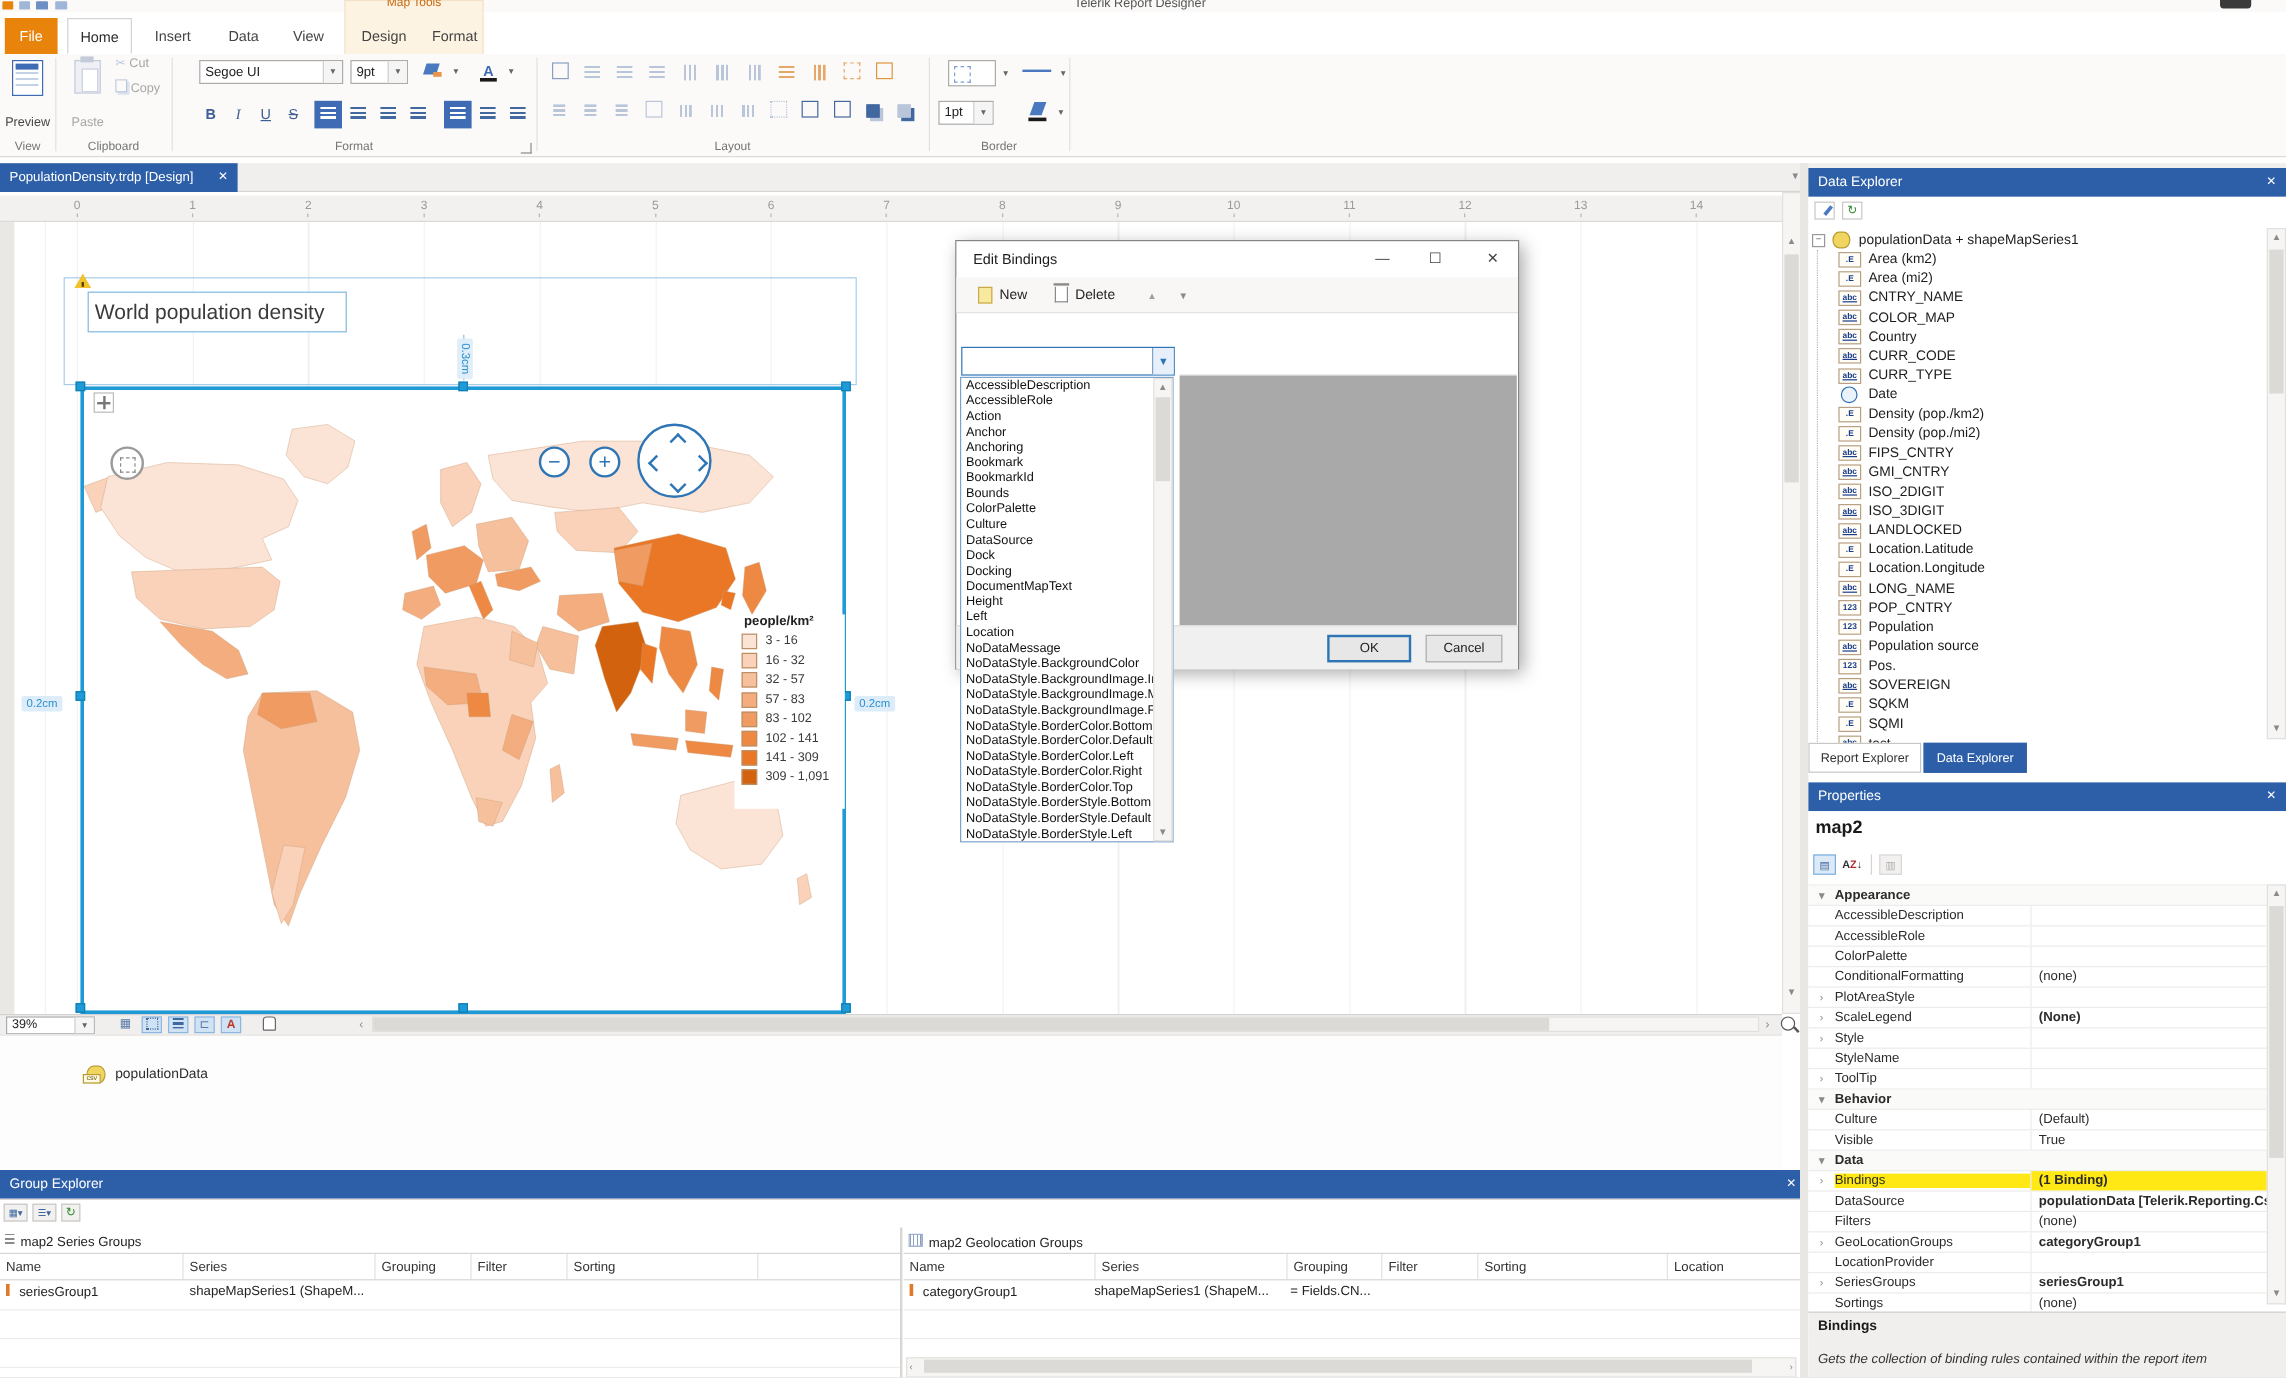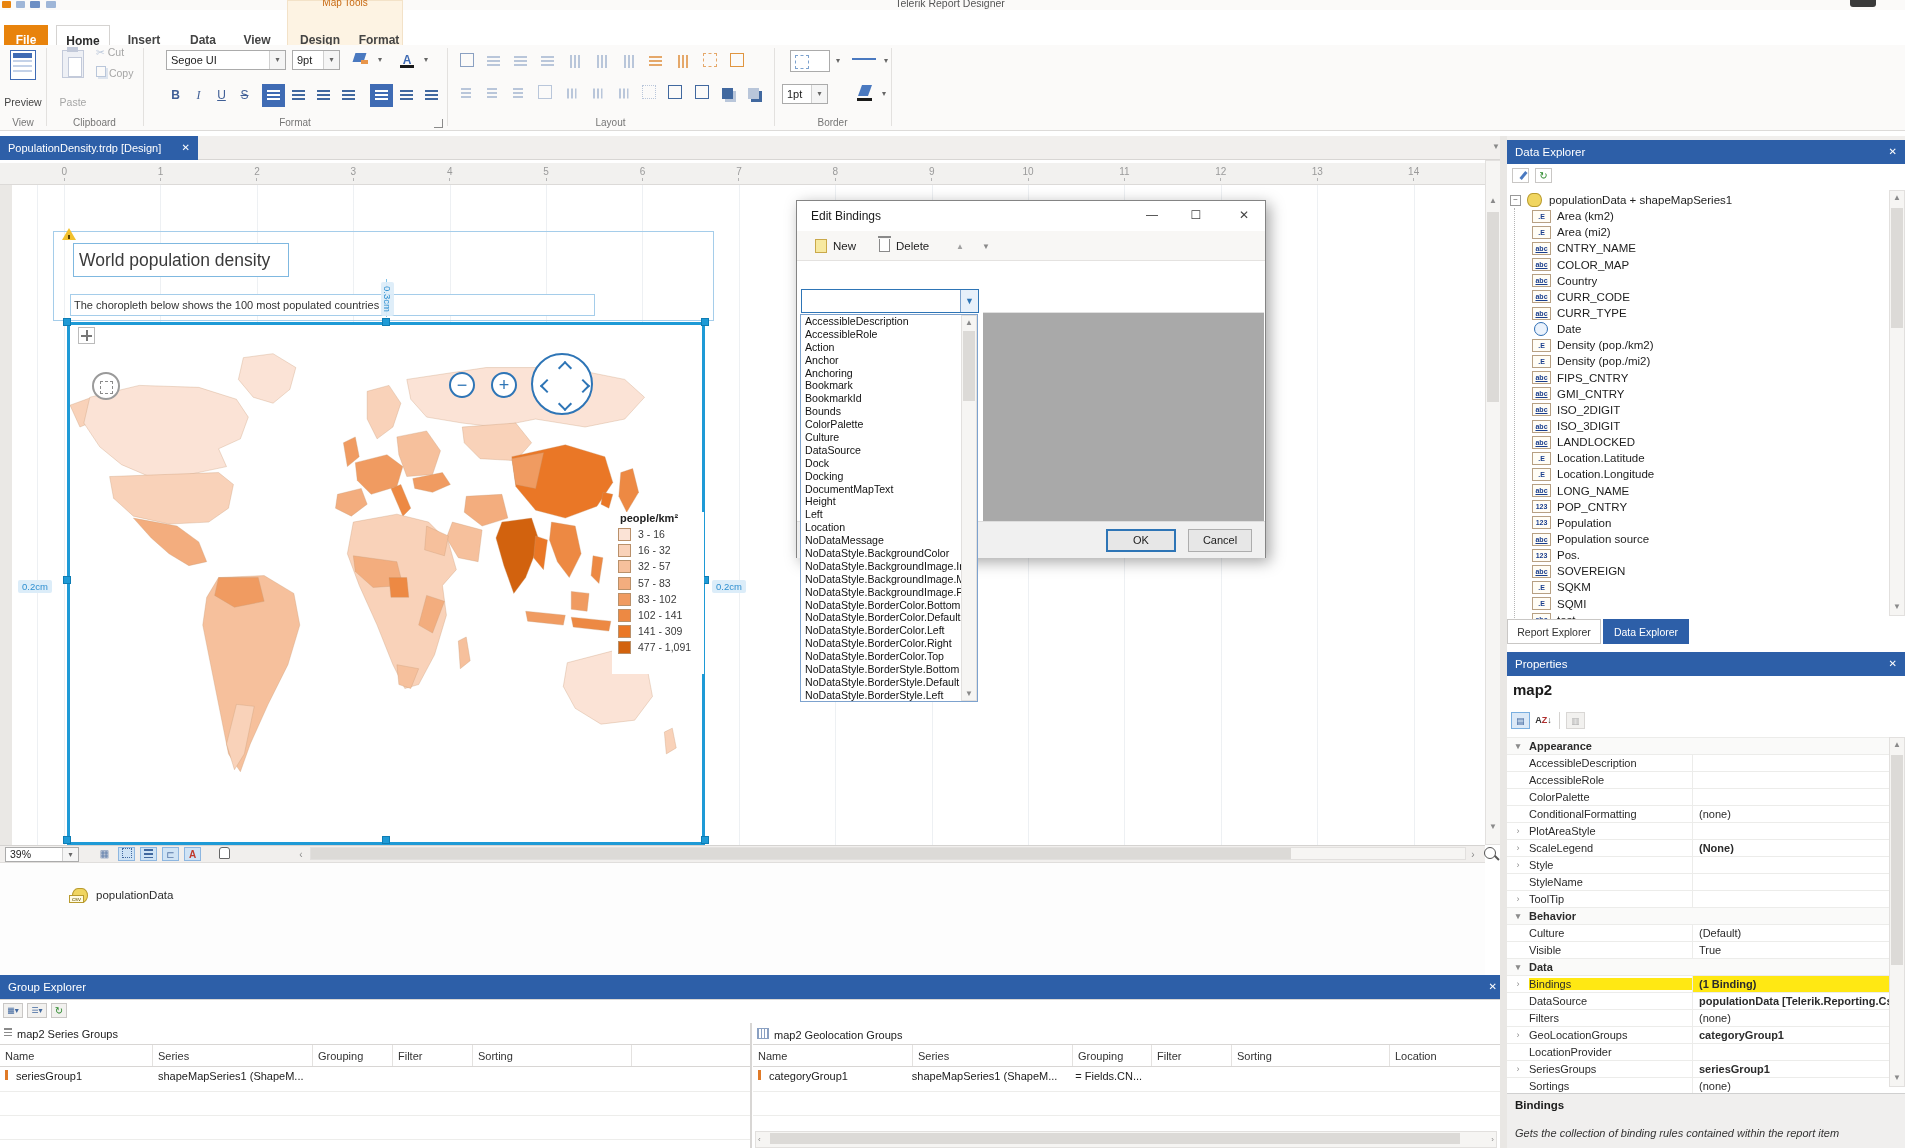--- a/index.html
+++ b/index.html
@@ -6,21 +6,21 @@
   #app{position:relative;width:1905px;height:1148px;background:#fff;overflow:hidden;
        font-family:"Liberation Sans",sans-serif;color:#333;-webkit-font-smoothing:antialiased;}
   .abs{position:absolute;box-sizing:border-box;}
   .tx{white-space:nowrap;overflow:hidden;}
   
   .titlebar{left:0;top:0;width:1905px;height:10px;background:#fbfaf9;}
   .qa-ico{top:1px;height:7px;background:#9fb6d8;border-radius:1px;}
   .ctx-bg{left:287px;top:0;width:116px;height:45px;background:#fdf3e3;border:1px solid #f3e2c8;border-bottom:none;}
   .ctx-label{color:#c86a14;font-size:10px;top:-3px;left:287px;width:116px;text-align:center;}
   .app-title{top:-3px;left:800px;width:300px;text-align:center;font-size:10.5px;color:#555;}
-  .rtab{top:25px;height:30px;font-size:12px;line-height:30px;text-align:center;color:#444;cursor:default;font-weight:bold;}
+  .rtab{top:15px;height:30px;font-size:12px;line-height:30px;text-align:center;color:#444;cursor:default;}
   .rtab.file{background:#e8830c;color:#fff;}
   .rtab.sel{background:#fff;border:1px solid #d5d3d1;border-bottom:1px solid #fff;color:#2b2b2b;}
   .ribbon{left:0;top:45px;width:1905px;height:86px;background:#fbfaf9;border-bottom:1px solid #dddbd9;}
   .rgroup-sep{top:48px;height:78px;width:1px;background:#e3e1df;}
   .rglabel{top:117px;height:13px;font-size:10px;color:#767676;text-align:center;}
   .bigbtn-label{font-size:10.5px;color:#444;text-align:center;top:96px;height:13px;}
   .gray{color:#a6a6a6 !important;}
   .combo{background:#fff;border:1px solid #ababab;font-size:11px;color:#222;line-height:18px;padding-left:4px;}
   .combo .dd{position:absolute;right:0;top:0;bottom:0;width:15px;border-left:1px solid #d0d0d0;color:#666;
              font-size:8px;text-align:center;line-height:18px;background:#f5f5f5;}
@@ -249,21 +249,20 @@
       <span><b style="font-weight:normal;">11</b><i></i></span>
       <span><b style="font-weight:normal;">12</b><i></i></span>
       <span><b style="font-weight:normal;">13</b><i></i></span>
       <span><b style="font-weight:normal;">14</b><i></i></span>
     </div>
 
   <div class="abs selbox-light" style="left:53px;top:231px;width:661px;height:90px;"></div>
   <div class="abs" style="left:62px;top:228px;width:0;height:0;border-left:7px solid transparent;border-right:7px solid transparent;border-bottom:12px solid #f2c12e;"></div>
   <div class="abs" style="left:68px;top:235px;width:2px;height:4px;background:#5a4400;"></div>
   <div class="abs tx" style="left:73px;top:243px;width:216px;height:34px;border:1px solid #7fb8e0;background:#fff;font-size:17.5px;color:#3a3a3a;line-height:32px;padding-left:5px;">World population density</div>
-  <div class="abs tx" style="left:70px;top:294px;width:525px;height:22px;border:1px solid #a5cdea;background:#fff;font-size:11px;color:#333;line-height:20px;padding-left:3px;">The choropleth below shows the 100 most populated countries</div>
   <div class="abs" style="left:386px;top:279px;width:1px;height:38px;background:#7fc3e8;"></div>
   <div class="abs dimchip" style="left:381px;top:282px;width:13px;height:34px;writing-mode:vertical-rl;line-height:13px;background:rgba(220,237,249,.92);">0.3cm</div>
 
   <div class="abs map-sel"></div>
   <svg class="abs" style="left:70px;top:325px;" width="632" height="517" viewBox="0 0 638 516">
     <g stroke="#c89a74" stroke-width="0.6" stroke-opacity="0.55">
       <path class="c1" d="M175,30 L205,26 L228,40 L222,62 L205,76 L185,70 L170,52 Z"></path>
       <path class="c2" d="M0,78 L22,70 L30,92 L10,100 Z"></path>
       <path class="c1" d="M20,70 L70,58 L130,60 L168,72 L180,90 L172,112 L150,122 L158,140 L120,148 L80,150 L52,138 L30,120 L14,96 Z"></path>
       <path class="c2" d="M40,150 L150,146 L165,158 L160,182 L140,196 L100,198 L64,190 L44,172 Z"></path>
@@ -366,21 +365,21 @@
           <span class="tx">102 - 141</span>
         </div>
 
         <div class="li">
           <span class="sw" style="background: rgb(234, 119, 38);"></span>
           <span class="tx">141 - 309</span>
         </div>
 
         <div class="li">
           <span class="sw" style="background: rgb(210, 98, 14);"></span>
-          <span class="tx">477 - 1,091</span>
+          <span class="tx">309 - 1,091</span>
         </div>
       </div>
   </div>
 
   <div class="abs scroll-track" style="left:1485px;top:160px;width:16px;height:685px;"></div>
   <div class="abs arrowbtn" style="left:1487px;top:196px;width:12px;">▲</div>
   <div class="abs scroll-thumb" style="left:1487px;top:212px;width:12px;height:190px;"></div>
   <div class="abs arrowbtn" style="left:1487px;top:822px;width:12px;">▼</div>
 
   <div class="abs statusbar"></div>

